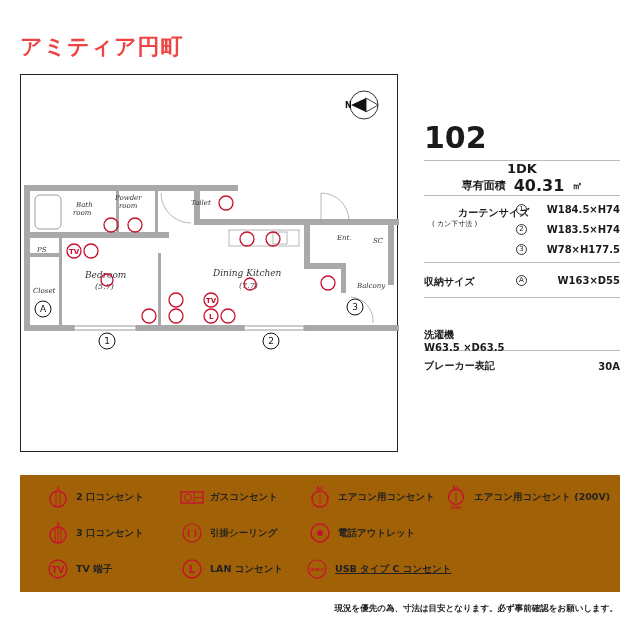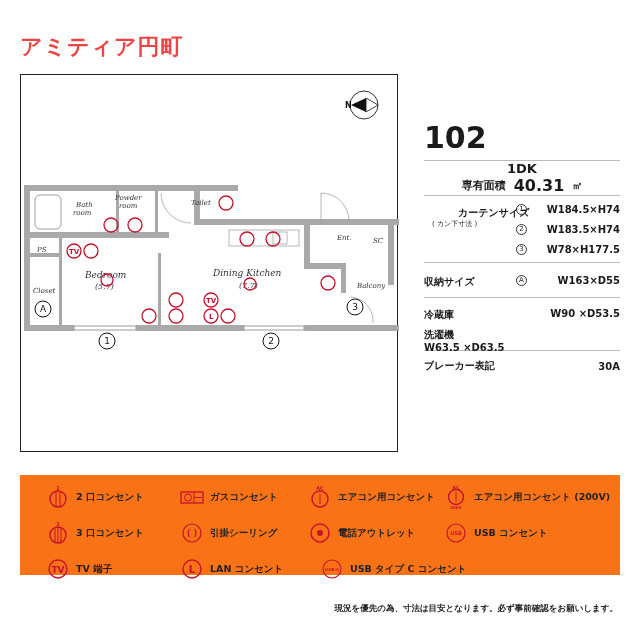--- a/index.html
+++ b/index.html
@@ -21,21 +21,21 @@
   .curtain .sub { position: absolute; left: 8px; top: 23px; font-size: 7px; text-align: right; }
   .curtain .item { position: absolute; left: 92px; width: 104px; display: flex; justify-content: space-between; font-size: 10px; font-weight: bold; }
   .circ { display: inline-block; width: 11px; height: 11px; border: 1px solid #333; border-radius: 50%; font-size: 7px; line-height: 9px; text-align: center; font-weight: normal; }
   .storage { height: 34px; position: relative; }
   .storage .lbl { position: absolute; left: 0; top: 12px; font-size: 10px; font-weight: bold; }
   .storage .circ { position: absolute; left: 92px; top: 12px; }
   .storage .val { position: absolute; right: 0; top: 12px; font-size: 10px; font-weight: bold; }
   .appl { height: 46px; position: relative; }
   .appl .r { position: absolute; left: 0; right: 0; display: flex; justify-content: space-between; font-size: 10px; font-weight: bold; }
   .breaker { height: 30px; display: flex; align-items: center; justify-content: space-between; font-size: 10px; font-weight: bold; }
-  .legend { position: absolute; left: 20px; top: 475px; width: 600px; height: 100px; background: #f97316; }
+  .legend { position: absolute; left: 20px; top: 475px; width: 600px; height: 117px; background: #a16207; }
   .leg-item { position: absolute; display: flex; align-items: center; gap: 6px; font-size: 9.5px; font-weight: bold; color: #222; }
   .leg-icon { width: 24px; height: 24px; display: inline-block; }
   .note { position: absolute; right: 22px; top: 603px; font-size: 8.5px; font-weight: bold; color: #222; }
 </style>
 </head>
 <body>
 
 <div class="title">アミティア円町</div>
 
 <div class="plan-frame">
@@ -165,24 +165,20 @@
     </div>
   </div>
   <div class="hr"></div>
   <div class="storage">
     <span class="lbl">収納サイズ</span>
     <span class="circ">A</span>
     <span class="val">W163×D55</span>
   </div>
   <div class="hr"></div>
   <div class="appl">
-    <div class="r" style="top:10px;">
-      <span>冷蔵庫</span>
-      <span>W90 ×D53.5</span>
-    </div>
     <div class="r" style="top:30px;flex-direction:column;">
       <span>洗濯機</span>
       <span>W63.5 ×D63.5</span>
     </div>
   </div>
   <div class="hr" style="margin-top:6px;"></div>
   <div class="breaker">
     <span>ブレーカー表記</span>
     <span>30A</span>
   </div>
@@ -243,43 +239,36 @@
       </svg>
     <span>引掛シーリング</span>
   </div>
   <div class="leg-item" style="left:288px;top:46px;">
     <svg class="leg-icon" viewBox="0 0 24 24">
         <circle cx="12" cy="12" r="9" fill="none" stroke="#c8102e" stroke-width="1.4"></circle>
         <circle cx="12" cy="12" r="3" fill="#c8102e"></circle>
       </svg>
     <span>電話アウトレット</span>
   </div>
-  <div class="leg-item" style="left:424px;top:46px;">
-    <svg class="leg-icon" viewBox="0 0 24 24">
-        <circle cx="12" cy="12" r="9" fill="none" stroke="#c8102e" stroke-width="1.2"></circle>
-        <text x="12" y="14" font-size="5" text-anchor="middle" fill="#c8102e" font-family="DejaVu Sans, sans-serif">USB</text>
-      </svg>
-    <span>USB コンセント</span>
-  </div>
 
   <div class="leg-item" style="left:26px;top:82px;">
     <svg class="leg-icon" viewBox="0 0 24 24">
         <circle cx="12" cy="12" r="9" fill="none" stroke="#c8102e" stroke-width="1.4"></circle>
         <text x="12" y="15.5" font-size="9" font-weight="bold" text-anchor="middle" fill="#c8102e" font-family="DejaVu Sans, sans-serif">TV</text>
       </svg>
     <span>TV 端子</span>
   </div>
   <div class="leg-item" style="left:160px;top:82px;">
     <svg class="leg-icon" viewBox="0 0 24 24">
         <circle cx="12" cy="12" r="9" fill="none" stroke="#c8102e" stroke-width="1.4"></circle>
         <text x="12" y="15.5" font-size="10" font-weight="bold" text-anchor="middle" fill="#c8102e" font-family="DejaVu Sans, sans-serif">L</text>
       </svg>
     <span>LAN コンセント</span>
   </div>
-  <div class="leg-item" style="left:300px;top:82px;">
+  <div class="leg-item" style="left:285px;top:82px;text-decoration:underline;">
     <svg class="leg-icon" viewBox="0 0 24 24">
         <circle cx="12" cy="12" r="9" fill="none" stroke="#c8102e" stroke-width="1.2"></circle>
         <text x="12" y="14" font-size="4.2" text-anchor="middle" fill="#c8102e" font-family="DejaVu Sans, sans-serif">USB-C</text>
       </svg>
     <span>USB タイプ C コンセント</span>
   </div>
 </div>
 
 <div class="note">現況を優先の為、寸法は目安となります。必ず事前確認をお願いします。</div>
 

